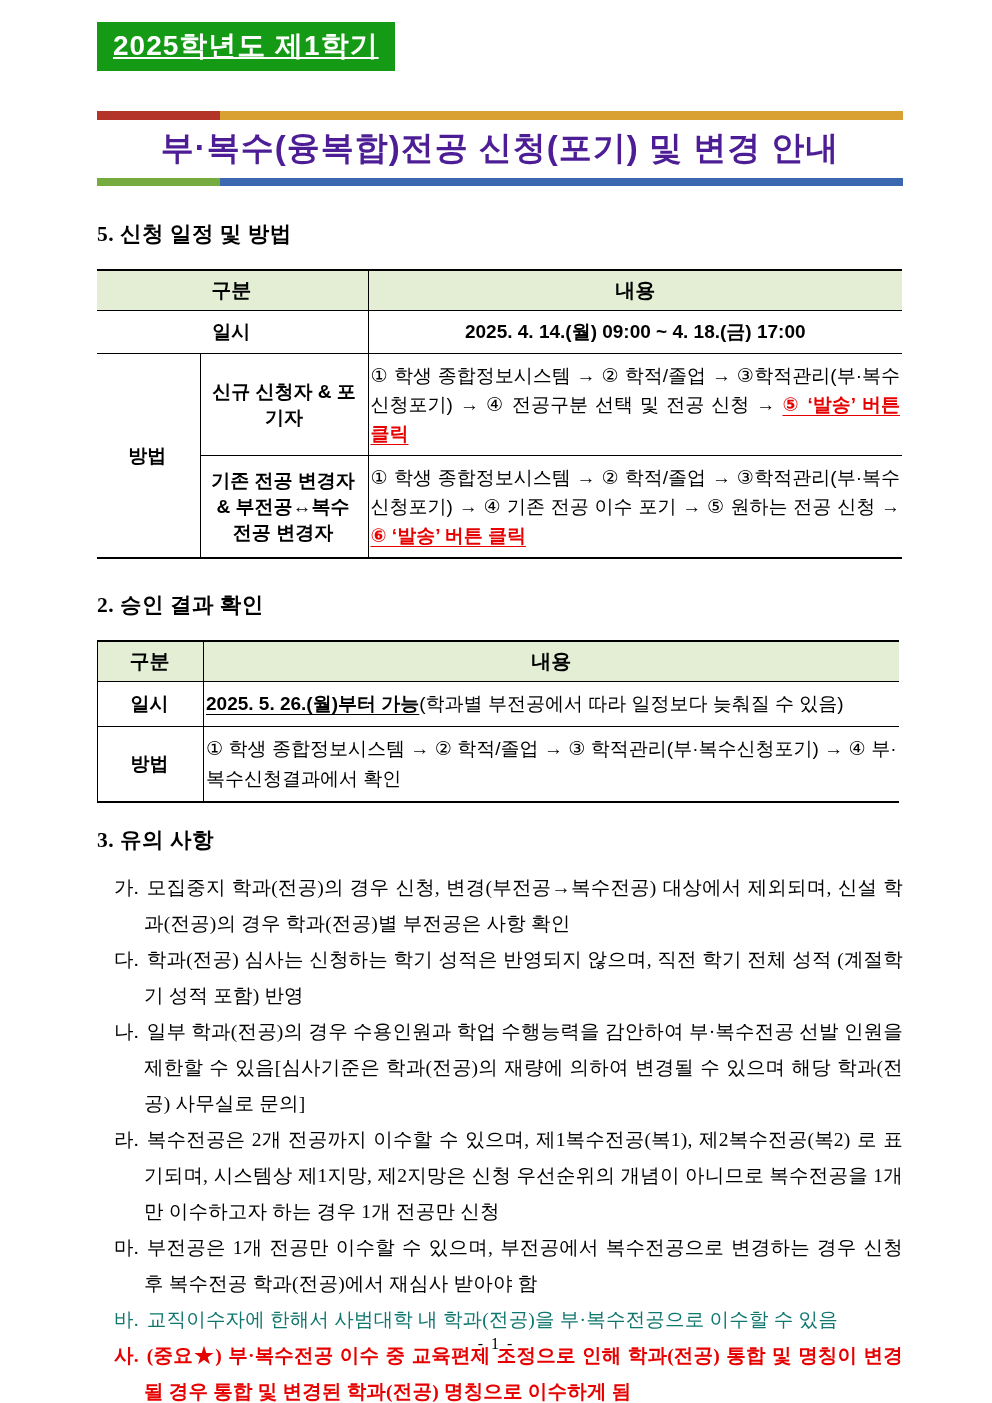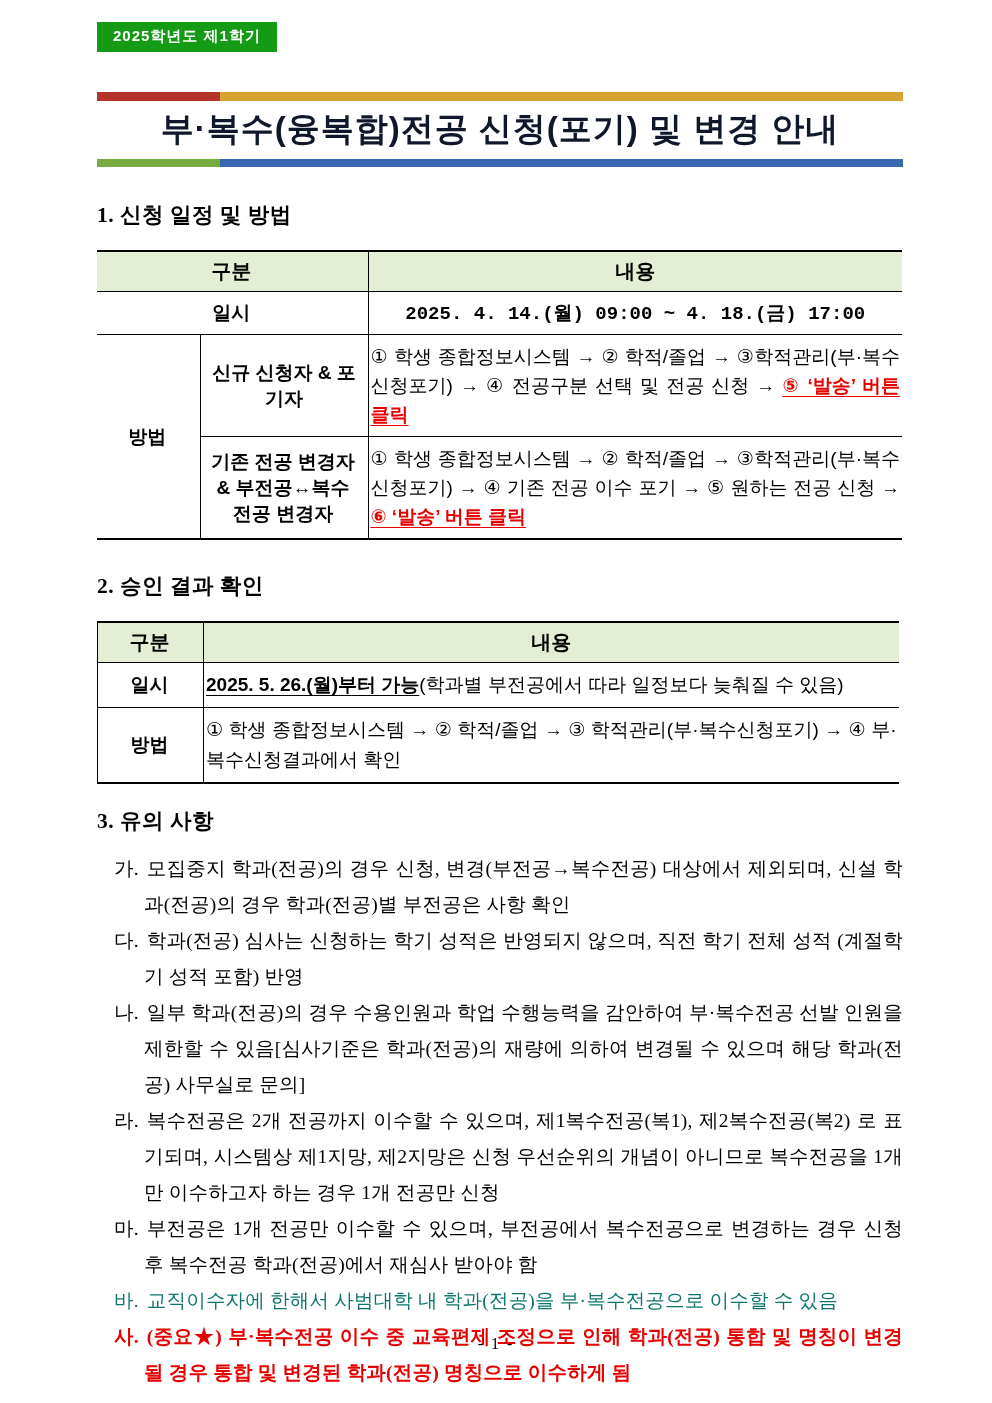--- a/index.html
+++ b/index.html
@@ -14,41 +14,42 @@
   .content { position: absolute; left: 97px; top: 0; width: 806px; }
 
   
   .badge {
     display: inline-block;
     margin-top: 22px;
     background: #149a14;
     color: #fff;
     font-family: "Liberation Sans", "DejaVu Sans", sans-serif;
     font-weight: bold;
-    font-size: 15px;
+    font-size: 28px;
     padding: 5px 16px 6px 16px;
     letter-spacing: 1px;
+    text-decoration: underline;
   }
 
   
   .title-block { margin-top: 40px; }
   .rule { display: flex; height: 9px; width: 100%; }
   .rule .seg-a { width: 15.2%; }
   .rule .seg-b { width: 84.8%; }
   .rule-top .seg-a { background: #b5342a; }
   .rule-top .seg-b { background: #d9a032; }
   .rule-bottom { height: 8px; }
   .rule-bottom .seg-a { background: #76ab3f; }
   .rule-bottom .seg-b { background: #3a67b0; }
   .page-title {
     text-align: center;
     font-family: "Liberation Sans", "DejaVu Sans", sans-serif;
     font-weight: bold;
     font-size: 33px;
-    color: #0f172a;
+    color: #4c1d95;
     padding: 6px 0 7px 0;
     letter-spacing: 1px;
   }
 
   
   .section-heading {
     font-size: 21.5px;
     font-weight: bold;
     letter-spacing: 0.5px;
   }
@@ -72,21 +73,21 @@
     border-left: 1.3px solid #000;
     border-right: 1.3px solid #000;
     vertical-align: middle;
     padding: 6px 10px;
   }
   tr td:first-child { border-left: none; padding-left: 8px; }
   tr td:last-child { border-right: none; }
   table.t2 tr td:first-child { border-left: 1.3px solid #000; }
   .hdr { background: #e3eed5; font-weight: bold; text-align: center; height: 40px; font-size: 20px; }
   .lbl { font-weight: bold; text-align: center; }
-  .date-val { font-weight: bold; text-align: center; height: 43px; font-family: Liberation Mono, monospace; }
+  .date-val { font-weight: bold; text-align: center; height: 43px; }
   .steps { text-align: justify; line-height: 29px; padding: 7px 2px; }
   .t2 .steps { line-height: 30px; }
 
   .seg-plain { }
   .seg-red-underline {
     color: #e60000;
     font-weight: bold;
     text-decoration: underline;
     text-decoration-color: #e60000;
     text-underline-offset: 4px;
@@ -131,21 +132,21 @@
       <div class="seg-a"></div>
       <div class="seg-b"></div>
     </div>
     <div class="page-title">부·복수(융복합)전공 신청(포기) 및 변경 안내</div>
     <div class="rule rule-bottom">
       <div class="seg-a"></div>
       <div class="seg-b"></div>
     </div>
   </div>
 
-  <div class="section-heading sh1">1. 신청 일정 및 방법</div>
+  <div class="section-heading sh1">5. 신청 일정 및 방법</div>
 
   <table class="t1">
     <colgroup>
         <col style="width:103px">
         <col style="width:168px">
         <col style="width:534px">
       </colgroup>
     <tbody>
         <tr>
       <td class="hdr" colspan="2">구분</td>

